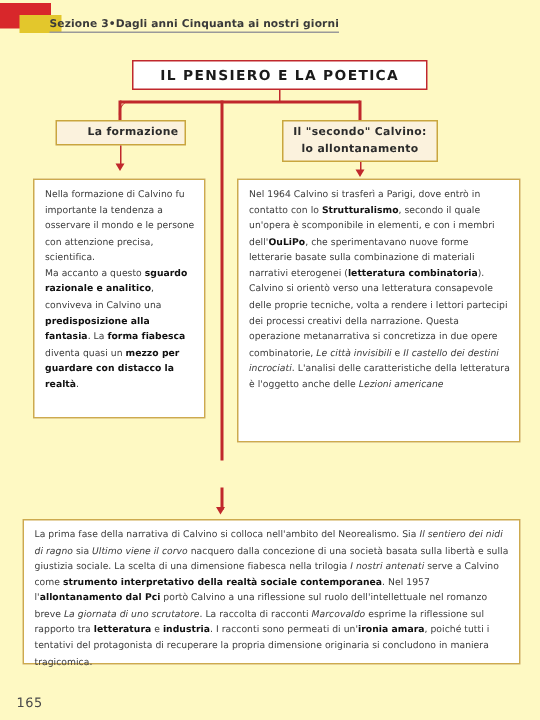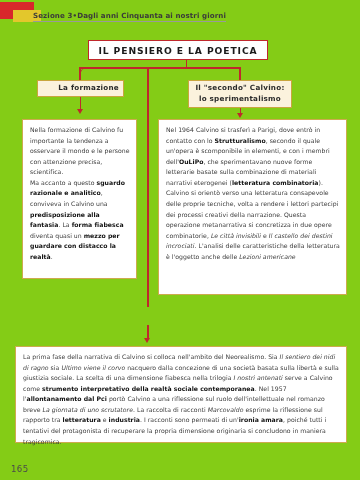--- a/index.html
+++ b/index.html
@@ -6,21 +6,21 @@
   html, body {
     margin: 0; padding: 0;
     width: 360px; height: 480px;
     background: #ffffff;
     font-family: "DejaVu Sans", sans-serif;
     overflow: hidden;
   }
   #page {
     position: relative;
     width: 360px; height: 480px;
-    background: #84cc16;
+    background: #fef9c3;
   }
 
   
   .hdr-red {
     position: absolute; left: 0; top: 2px;
     width: 34px; height: 17px;
     background: #d8272b;
   }
   .hdr-yellow {
     position: absolute; left: 13px; top: 10px;
@@ -119,41 +119,41 @@
 </style>
 </head>
 <body>
 
 <div id="page">
 
   <div class="hdr-red"></div>
   <div class="hdr-yellow"></div>
   <div class="hdr-text"><span>Sezione 3•Dagli anni Cinquanta ai nostri giorni</span></div>
 
-  <div class="box-red" style="left:88px; top:40px; width:180px; height:20px;">
+  <div class="box-red" style="left:88px; top:40px; width:197px; height:20px;">
     <span class="lbl">IL PENSIERO E LA POETICA</span>
   </div>
 
   <div class="conn vline" style="left:185.5px; top:60px; width:1.5px; height:8px;"></div>
   <div class="conn hline" style="left:80px; top:67px; width:160px; height:1.5px;"></div>
 
   <div class="elbow elbow-l" style="left:79px; top:67px; width:10px; height:10px; border-top:none; border-left:1.5px solid #c0282c;"></div>
   <div class="conn vline" style="left:79px; top:67px; width:1.5px; height:14px;"></div>
 
   <div class="conn vline" style="left:147px; top:67px; width:1.5px; height:240px;"></div>
 
   <div class="conn vline" style="left:239px; top:67px; width:1.5px; height:13px;"></div>
 
   <div class="box-tan" style="left:37px; top:80px; width:87px; height:17px;">
     <span class="lbl">La formazione</span>
   </div>
 
   <div class="box-tan" style="left:188px; top:80px; width:104px; height:28px; flex-direction:column;">
     <span class="lbl">Il "secondo" Calvino:</span>
-    <span class="lbl">lo sperimentalismo</span>
+    <span class="lbl">lo allontanamento</span>
   </div>
 
   <div class="conn vline" style="left:79.5px; top:97px; width:1.5px; height:13px;"></div>
   <div class="arrow" style="left:76.6px; top:109px;"></div>
 
   <div class="conn vline" style="left:239.5px; top:108px; width:1.5px; height:6px;"></div>
   <div class="arrow" style="left:236.6px; top:113px;"></div>
 
   <div class="box-body" style="left:22px; top:119px; width:115px; height:160px;">
     <p>Nella formazione di Calvino fu importante la tendenza a osservare il mondo e le persone con attenzione precisa, scientifica.<br>Ma accanto a questo <b>sguardo razionale e analitico</b>, conviveva in Calvino una <b>predisposizione alla fantasia</b>. La <b>forma fiabesca</b> diventa quasi un <b>mezzo per guardare con distacco la realtà</b>.</p>

